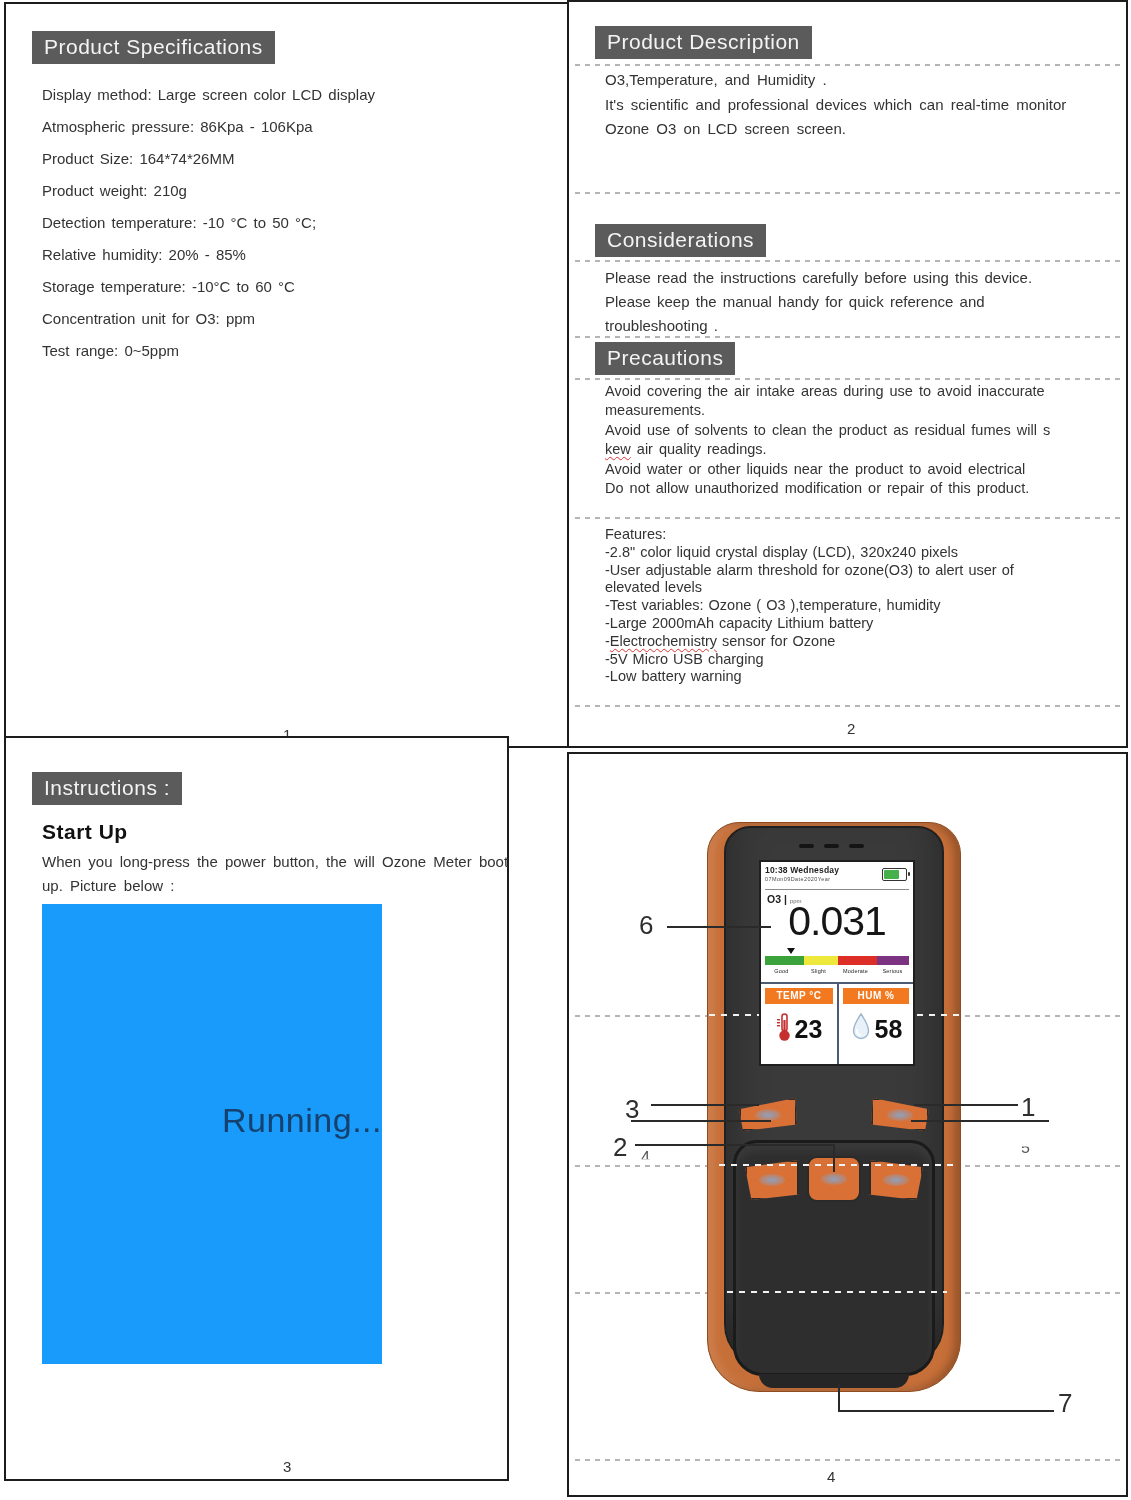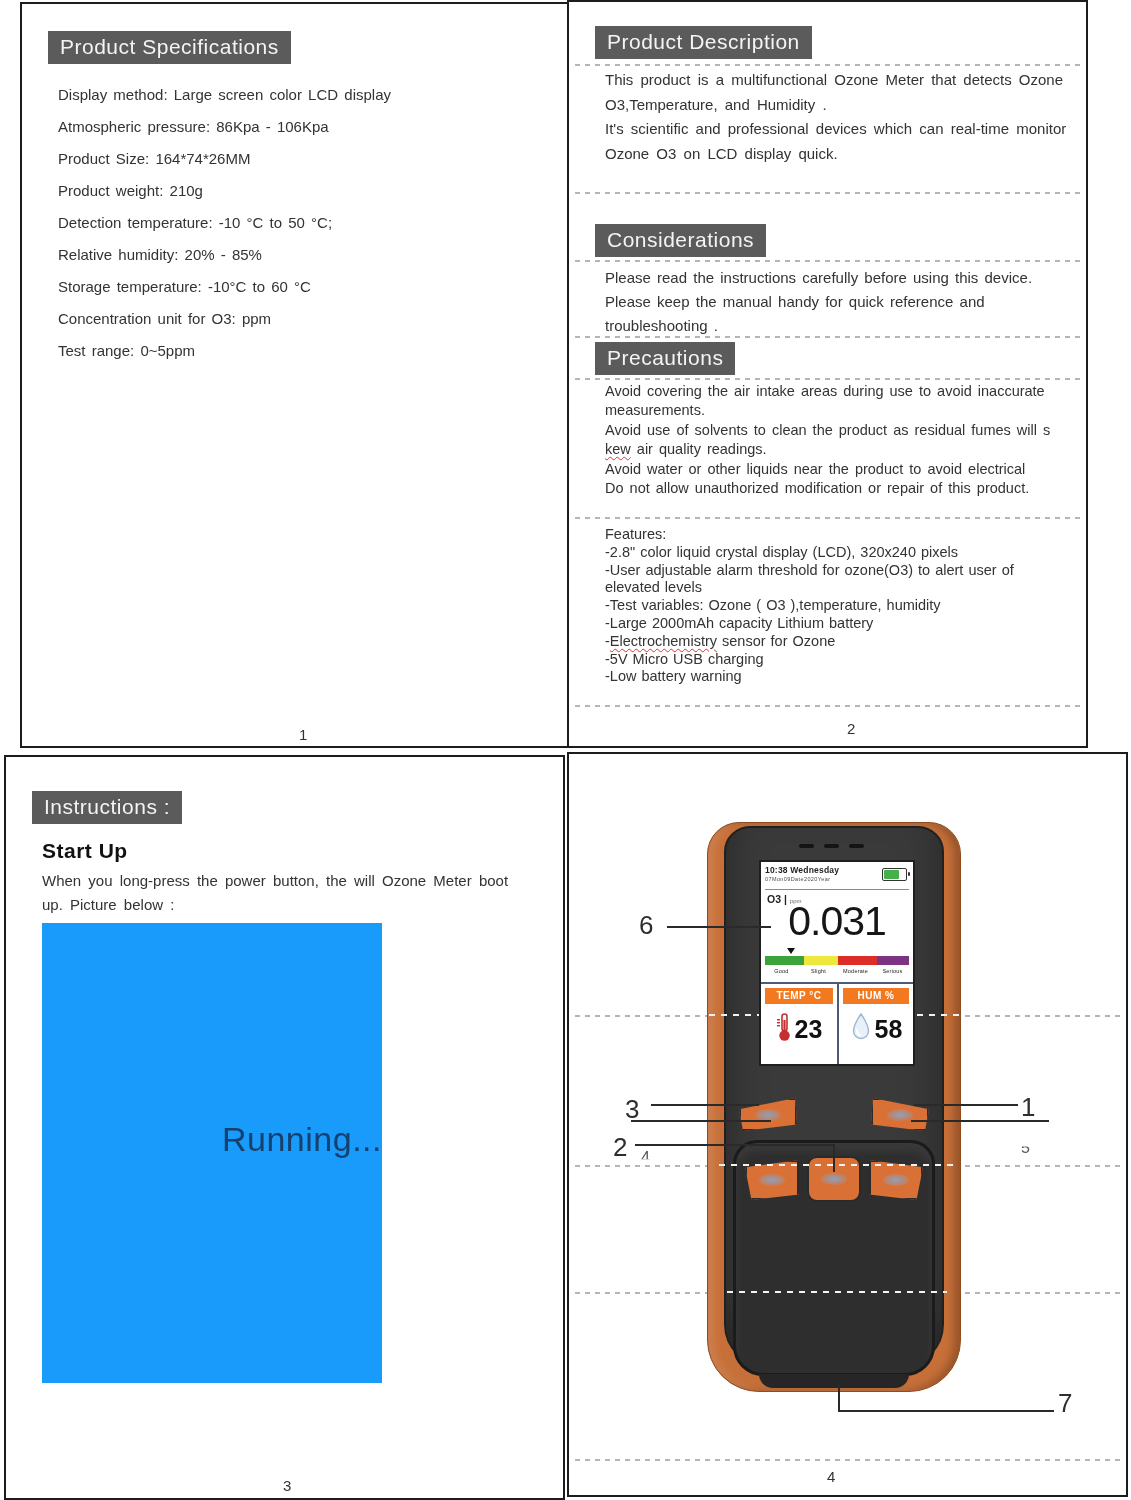--- a/index.html
+++ b/index.html
@@ -1,21 +1,21 @@
 <!DOCTYPE html>
 <html><head>
 <meta charset="utf-8">
 <style>
   html,body{margin:0;padding:0;background:#ffffff;}
   #canvas{position:relative;width:1131px;height:1500px;background:#ffffff;overflow:hidden;
           font-family:"Liberation Sans","DejaVu Sans",sans-serif;color:#333;}
   .page{position:absolute;background:#fff;border:2px solid #1c1c1c;box-sizing:border-box;}
-  #page1{left:20px;top:2px;width:630px;height:746px;}
-  #page2{left:567px;top:0px;width:521px;height:748px;}
-  #page3{left:4px;top:755px;width:561px;height:745px;}
+  #page1{left:4px;top:2px;width:630px;height:746px;}
+  #page2{left:567px;top:0px;width:561px;height:748px;}
+  #page3{left:4px;top:736px;width:505px;height:745px;}
   #page4{left:567px;top:752px;width:561px;height:745px;padding-left:11px;}
 
   .hdr-box{position:absolute;background:#5b5b5b;color:#f4f4f4;font-size:21px;
            padding:4px 12px 5px 12px;letter-spacing:.5px;white-space:nowrap;}
   .pagenum{position:absolute;font-size:15px;color:#333;}
 
   
   .dash{position:absolute;height:2px;left:6px;right:6px;
         background:repeating-linear-gradient(90deg,#b5b5b5 0 5px,transparent 5px 10px);}
   .dash-white{position:absolute;height:2px;z-index:5;
@@ -118,24 +118,23 @@
         <div class="spec-line">Concentration unit for O3: ppm</div>
         <div class="spec-line">Test range: 0~5ppm</div>
       </div>
     <div class="pagenum" style="left:277px;top:722px;">1</div>
   </section>
 
   <section class="page" id="page2">
     <div class="hdr-box" style="left:26px;top:24px;">Product Description</div>
     <div class="dash" style="top:62px;"></div>
     <div class="tblock" id="p2-desc">
-        <div class="line">This product is a multifunctional Ozone  Meter that detects Ozone</div>
         <div class="line">O3,Temperature, and Humidity .</div>
         <div class="line">It's scientific and professional devices which can real-time monitor</div>
-        <div class="line">Ozone O3 on LCD display quick.</div>
+        <div class="line">Ozone O3 on LCD screen screen.</div>
       </div>
 
     <div class="dash" style="top:190px;"></div>
     <div class="hdr-box" style="left:26px;top:222px;">Considerations</div>
     <div class="dash" style="top:258px;"></div>
     <div class="tblock" id="p2-cons">
         <div class="line">Please read the instructions carefully before using this device.</div>
         <div class="line">Please keep the manual handy for quick reference and</div>
         <div class="line">troubleshooting .</div>
       </div>

